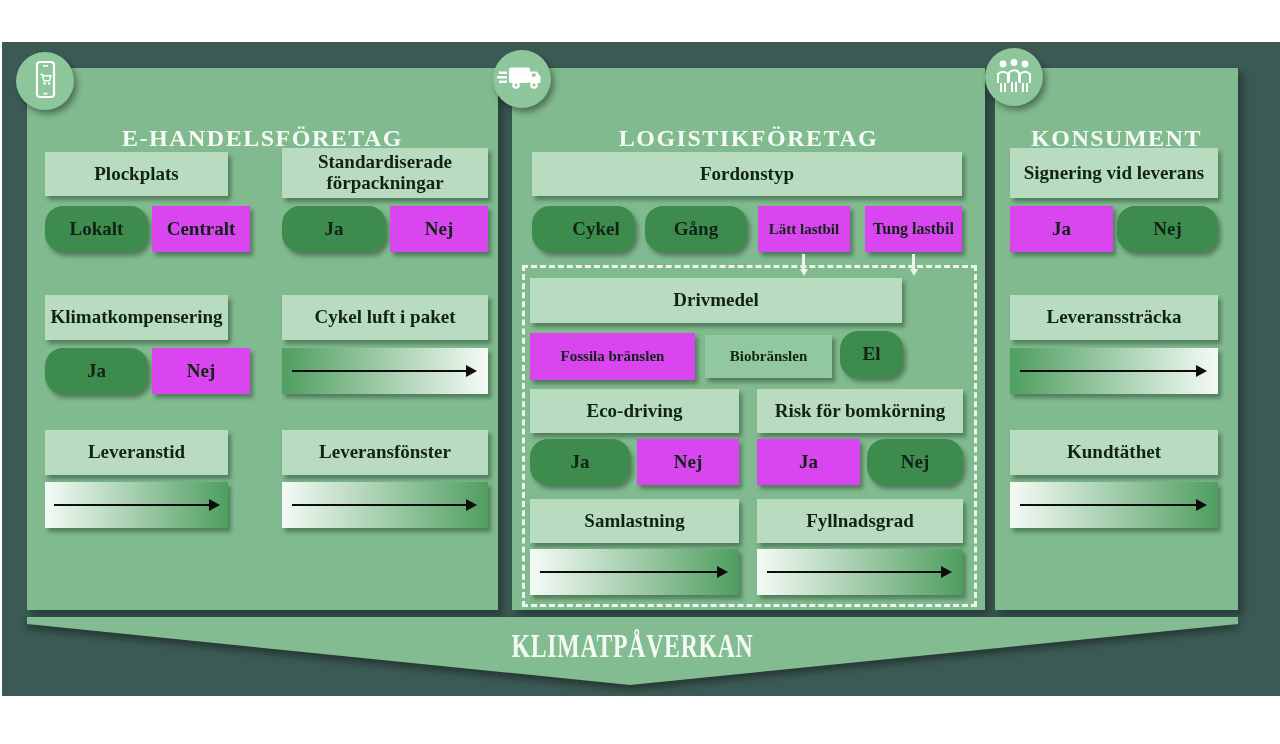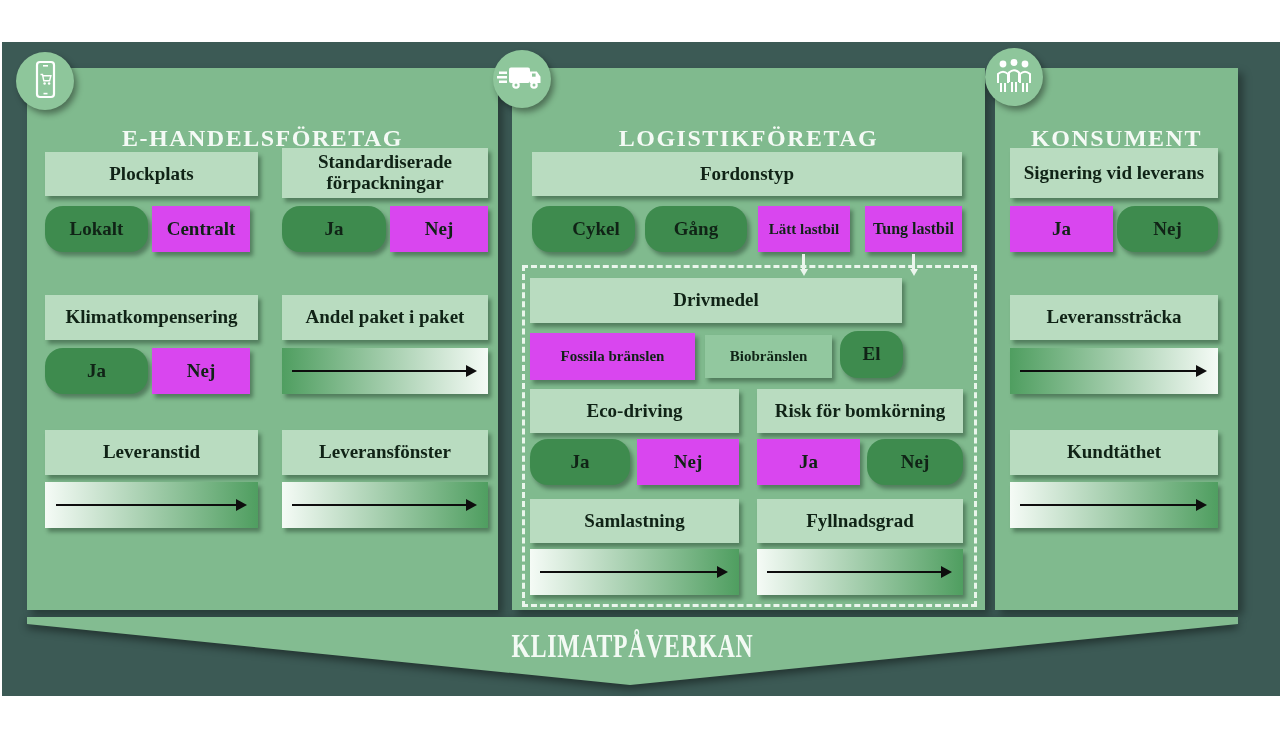--- a/index.html
+++ b/index.html
@@ -27,21 +27,21 @@
        box-shadow:3px 4px 4px rgba(8,28,16,.38);}
   .bar.rev{background:linear-gradient(90deg,#4f9e60 0%,#f5fbf6 100%);}
   .arrow{position:absolute;left:5%;right:10%;top:50%;height:2.4px;margin-top:-1.2px;background:#0d0d0d;}
   .arrow:after{content:"";position:absolute;right:-10px;top:50%;transform:translateY(-50%);
        border-left:11px solid #0d0d0d;border-top:6px solid transparent;border-bottom:6px solid transparent;}
   
   .rh1{top:84px;height:44px;}   .rh1b{top:80px;height:50px;}
   .rt1{top:138px;height:46px;}
   .rh2{top:227px;height:45px;}  .rr2{top:280px;height:46px;}
   .rh3{top:362px;height:45px;}  .rr3{top:414px;height:46px;}
-  .cL{left:18px;width:213px;}   .cR{left:255px;width:206px;}
+  .cL{left:18px;width:183px;}   .cR{left:255px;width:206px;}
   .cL1{left:18px;width:103px;}  .cL2{left:125px;width:98px;}
   .cR1{left:255px;width:104px;} .cR2{left:363px;width:98px;}
   .c3{left:15px;width:208px;}
   .c31{left:15px;width:103px;}  .c32{left:122px;width:101px;}
   
   .full2{left:20px;width:430px;}
   .v1{left:20px;width:103px;padding-left:28px;}   .v2{left:133px;width:102px;}
   .v3{left:246px;width:92px;}   .v4{left:353px;width:97px;}
   .dashedbox{position:absolute;left:10px;top:197px;width:449px;height:336px;
              border:3px dashed #eaf6ec;}
@@ -89,21 +89,21 @@
 
     <div class="box hdr cL rh1">Plockplats</div>
     <div class="box hdr cR rh1b">Standardiserade förpackningar</div>
 
     <div class="box dark  cL1 rt1">Lokalt</div>
     <div class="box light cL2 rt1">Centralt</div>
     <div class="box dark  cR1 rt1">Ja</div>
     <div class="box light cR2 rt1">Nej</div>
 
     <div class="box hdr cL rh2">Klimatkompensering</div>
-    <div class="box hdr cR rh2">Andel paket i paket</div>
+    <div class="box hdr cR rh2">Cykel luft i paket</div>
 
     <div class="box dark  cL1 rr2">Ja</div>
     <div class="box light cL2 rr2">Nej</div>
     <div class="bar rev cR rr2">
       <div class="arrow"></div>
     </div>
 
     <div class="box hdr cL rh3">Leveranstid</div>
     <div class="box hdr cR rh3">Leveransfönster</div>
 

